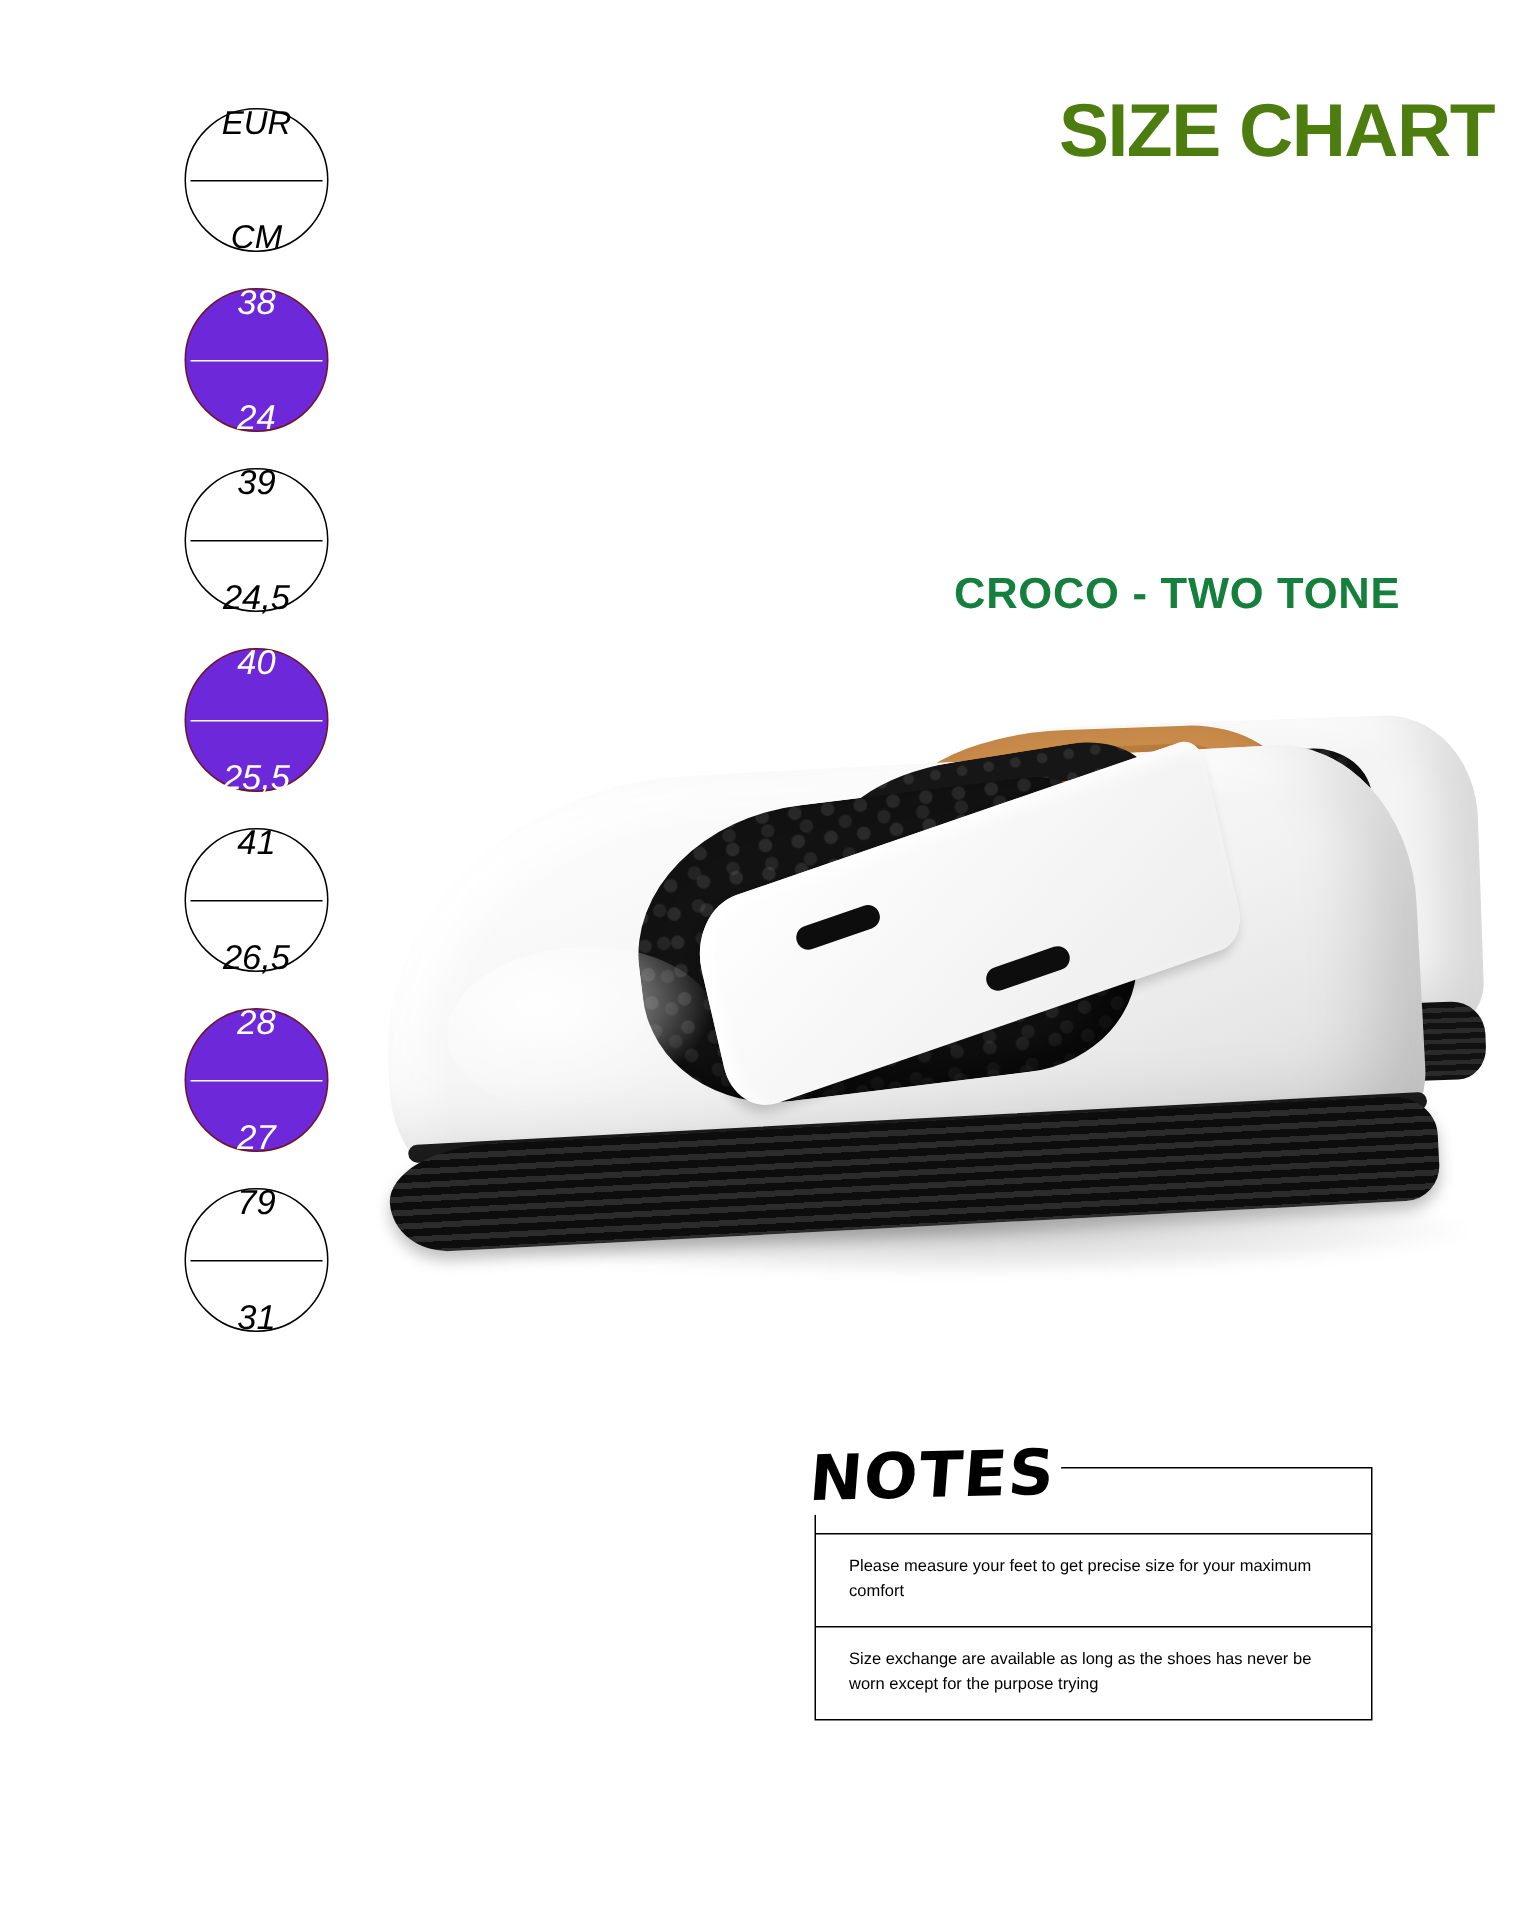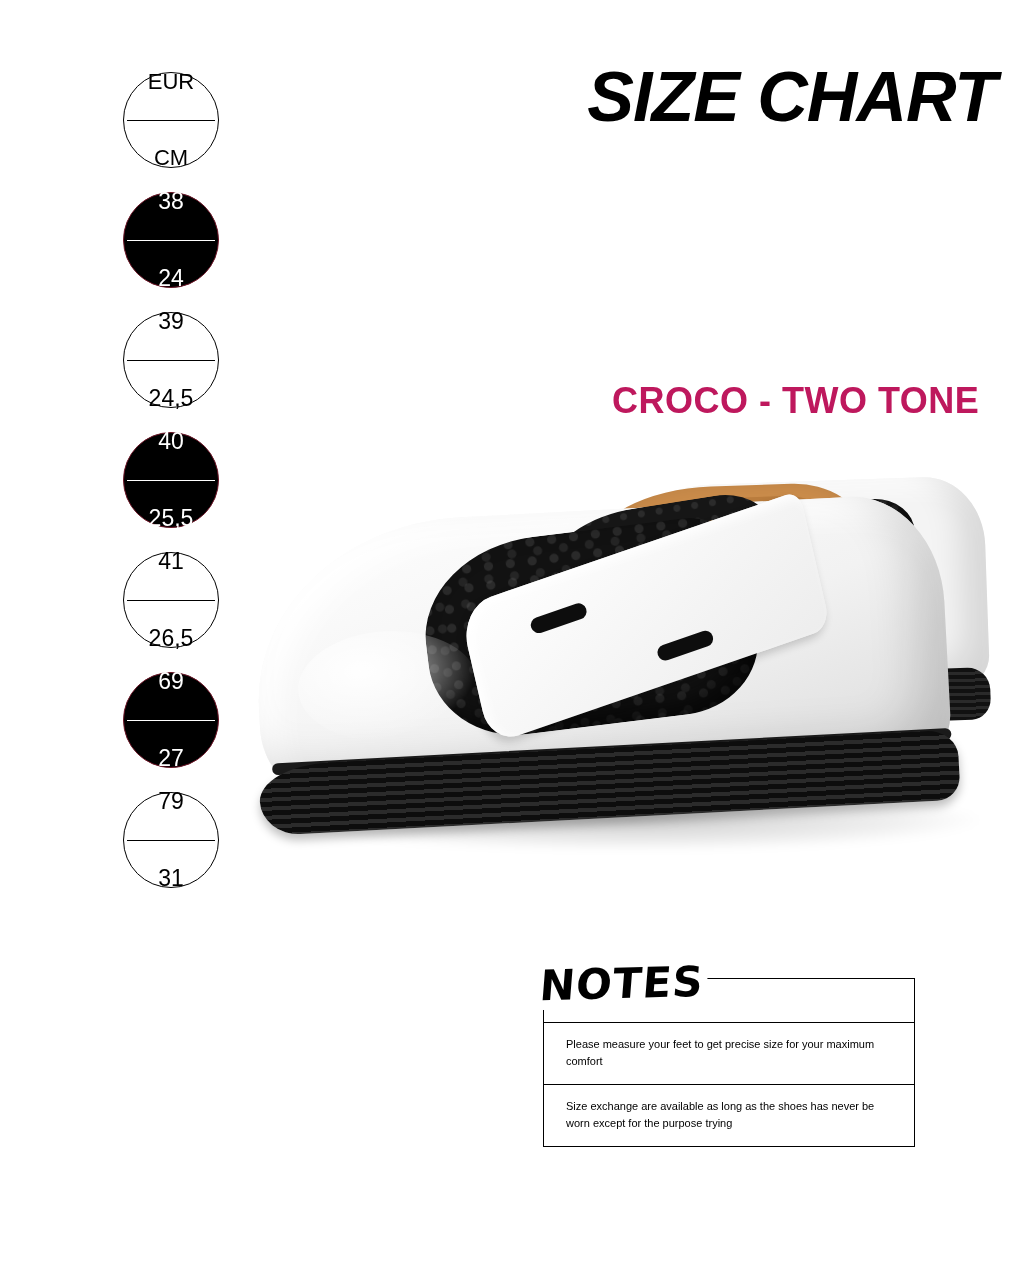--- a/index.html
+++ b/index.html
@@ -11,37 +11,36 @@
     font-family: "Liberation Sans", sans-serif;
     position: relative;
     overflow: hidden;
   }
 
   
   .title {
     position: absolute;
     top: 62px;
     right: 28px;
-    font-size: 70px;
+    font-size: 50px;
     font-weight: bold;
     letter-spacing: -1px;
-    color: #000000;
+    color: #4d7c0f;
     line-height: 1;
-    font-style: italic;
   }
 
   
   .product-name {
     position: absolute;
     top: 380px;
-    left: 612px;
-    font-size: 36px;
+    left: 636px;
+    font-size: 29px;
     font-weight: bold;
     letter-spacing: 0.5px;
-    color: #be185d;
+    color: #15803d;
   }
 
   
   .size-column {
     position: absolute;
     left: 123px;
     top: 72px;
     width: 96px;
   }
 
@@ -49,20 +48,21 @@
     width: 96px;
     height: 96px;
     border-radius: 50%;
     border: 1.6px solid #000;
     background: #fff;
     display: flex;
     flex-direction: column;
     justify-content: center;
     position: relative;
     margin-bottom: 24px;
+    font-style: italic;
   }
 
   .size-circle .divider {
     position: absolute;
     top: 50%;
     left: 3px;
     right: 3px;
     height: 1.4px;
     background: #000;
   }
@@ -78,21 +78,21 @@
     justify-content: center;
     width: 100%;
   }
   .size-circle .top-val { padding-bottom: 4px; align-items: flex-end; }
   .size-circle .bot-val { padding-top: 4px; align-items: flex-start; margin-top: 46px; }
 
   .size-circle.header .top-val,
   .size-circle.header .bot-val { font-size: 22px; }
 
   .size-circle.highlight {
-    background: #000000;
+    background: #6d28d9;
     border-color: #6d1426;
   }
   .size-circle.highlight .top-val,
   .size-circle.highlight .bot-val { color: #ffffff; }
   .size-circle.highlight .divider { background: #ffffff; }
 
   
   .shoe-stage {
     position: absolute;
     left: 258px;
@@ -322,21 +322,21 @@
     <div class="bot-val">25,5</div>
   </div>
 
   <div class="size-circle">
     <div class="top-val">41</div>
     <div class="divider"></div>
     <div class="bot-val">26,5</div>
   </div>
 
   <div class="size-circle highlight">
-    <div class="top-val">69</div>
+    <div class="top-val">28</div>
     <div class="divider"></div>
     <div class="bot-val">27</div>
   </div>
 
   <div class="size-circle">
     <div class="top-val">79</div>
     <div class="divider"></div>
     <div class="bot-val">31</div>
   </div>
 

